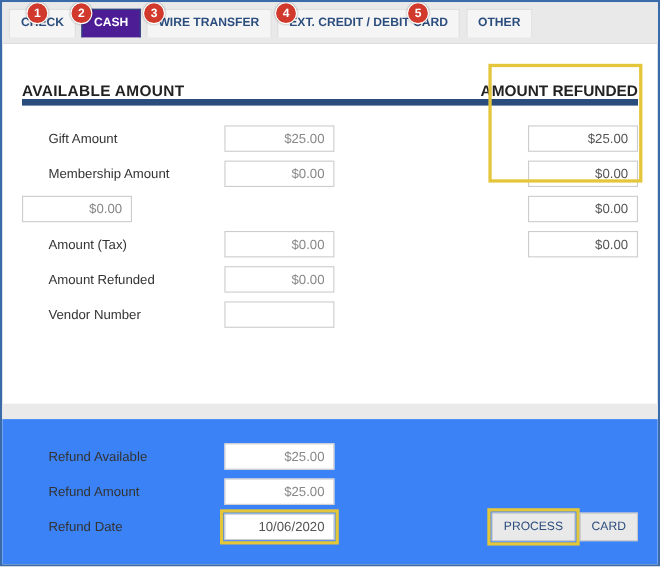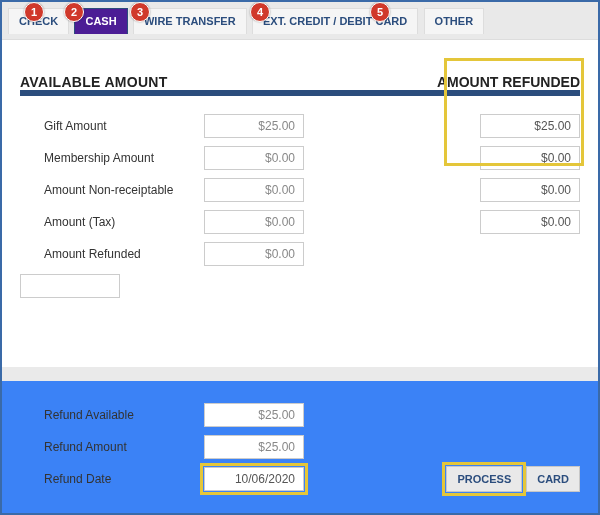--- a/index.html
+++ b/index.html
@@ -12,21 +12,21 @@
     .section-header { display: flex; justify-content: space-between; align-items: flex-end; padding-bottom: 0; margin-top: 16px; }
     .section-title { font-weight: bold; font-size: 14px; letter-spacing: 0.3px; color: #222; }
     .divider { height: 6px; background: #2b4d7d; margin-bottom: 14px; }
     .row { display: flex; align-items: center; height: 32px; }
     .label { width: 160px; font-size: 12px; color: #333; margin-left: 24px; }
     .input { width: 100px; height: 24px; border: 1px solid #ccc; background: #fff; text-align: right; padding: 0 8px; font-size: 12px; color: #555; }
     .input.readonly { color: #888; }
     .spacer { flex: 1; }
     .right-input { width: 100px; height: 24px; border: 1px solid #ccc; background: #fff; text-align: right; padding: 0 8px; font-size: 12px; color: #555; }
     .date-input { width: 100px; height: 24px; border: 1px solid #ccc; background: #fff; text-align: right; padding: 0 8px; font-size: 12px; color: #555; }
-    .btn { padding: 6px 10px; font-size: 11px; font-weight: bold; color: #2b4d7d; background: #e9e9e9; border: 1px solid #c7c7c7; cursor: pointer; margin-left: 4px; }
+    .btn { padding: 6px 10px; font-size: 11px; font-weight: normal; color: #2b4d7d; background: #e9e9e9; border: 1px solid #c7c7c7; cursor: pointer; margin-left: 4px; }
     .highlight-tight { outline: 3px solid #e4c63a; outline-offset: 1px; }
     .badge { position: absolute; width: 20px; height: 20px; border-radius: 50%; background: #d0392b; color: #fff; font-size: 11px; font-weight: bold; display: flex; align-items: center; justify-content: center; border: 1px solid #fff; z-index: 10; box-shadow: 0 0 2px rgba(0,0,0,0.4); }
     .amount-refunded-header { font-weight: bold; font-size: 14px; color: #222; text-align: right; }
     .refunded-col-highlight { position: absolute; border: 3px solid #e4c63a; pointer-events: none; }
     .lower-wrap { position: absolute; bottom: 0; left: 0; right: 0; }
     .lower-bg { background: #3b82f6; padding: 18px; }
     .lower-sep { height: 14px; background: #eaeaea; }
     .btn-row { display:flex; align-items:center; height:32px;justify-content:center;}
     .btn-row .label { width:160px; }
     .btn-row .btns-inline { margin-left:auto; display:flex;}
@@ -67,39 +67,39 @@
     </div>
 
     <div class="row">
       <div class="label">Membership Amount</div>
       <input class="input readonly" readonly="" value="$0.00" style="">
       <div class="spacer"></div>
       <input class="right-input readonly" readonly="" value="$0.00" style="">
     </div>
 
     <div class="row">
-      <div class="label">Amount Non-receiptable</div>
       <input class="input readonly" readonly="" value="$0.00" style="">
       <div class="spacer"></div>
       <input class="right-input readonly" readonly="" value="$0.00" style="">
     </div>
 
     <div class="row">
       <div class="label">Amount (Tax)</div>
       <input class="input readonly" readonly="" value="$0.00" style="">
       <div class="spacer"></div>
       <input class="right-input readonly" readonly="" value="$0.00" style="">
     </div>
 
     <div class="row">
       <div class="label">Amount Refunded</div>
       <input class="input readonly" readonly="" value="$0.00" style="">
     </div>
 
     <div class="row">
+      <div class="label">Vendor Number</div>
       <input class="input" value="" style="">
     </div>
   </div>
 
   <div class="lower-wrap">
     <div class="lower-sep"></div>
     <div class="lower-bg">
       <div class="row">
         <div class="label">Refund Available</div>
         <input class="input readonly" readonly="" value="$25.00" style="">

